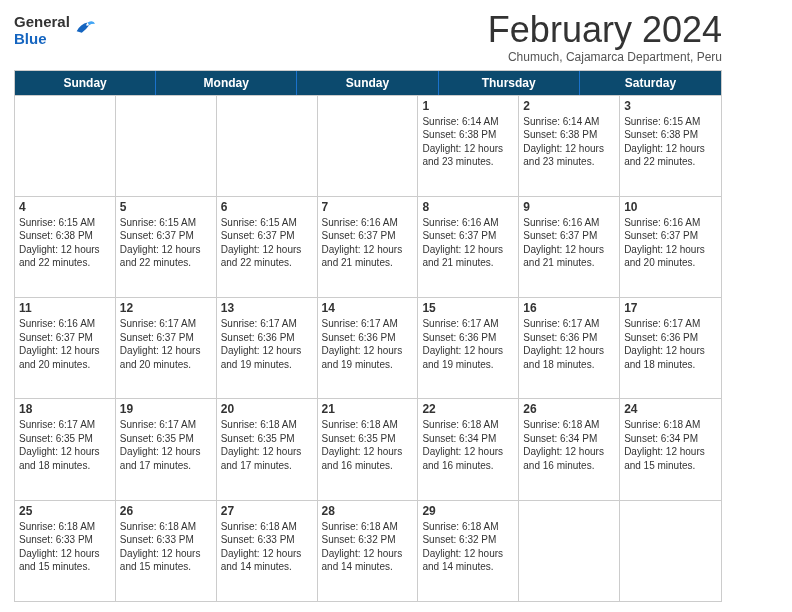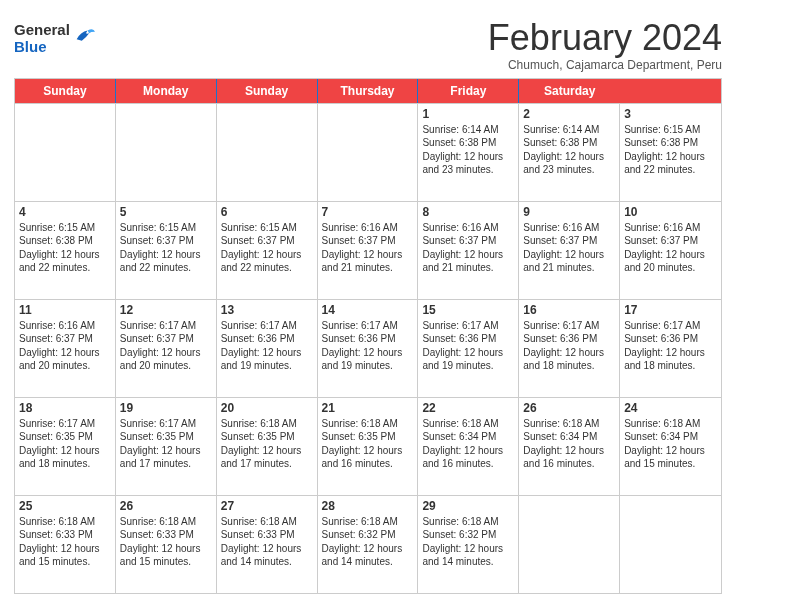--- a/index.html
+++ b/index.html
@@ -6,21 +6,21 @@
     body {
       font-family: Arial, sans-serif;
       background: #fff;
       width: 792px;
       height: 612px;
       overflow: hidden;
     }
     .page {
       width: 736px;
       height: 612px;
-      padding: 18px 14px;
+      padding: 10px 14px;
       display: flex;
       flex-direction: column;
     }
     .header {
       display: flex;
       align-items: flex-start;
       justify-content: space-between;
       margin-bottom: 6px;
     }
     .logo {
@@ -57,22 +57,22 @@
       color: #555;
     }
     .calendar {
       flex: 1;
       display: flex;
       flex-direction: column;
       border: 1px solid #ccc;
     }
     .cal-header-row {
       display: grid;
-      grid-template-columns: repeat(7, 1fr);
-      background: #ef4444;
+      grid-template-columns: repeat(5, 1fr);
+      background: #0c4a6e;
     }
     .cal-header-cell {
       color: #fff;
       font-size: 12px;
       font-weight: bold;
       text-align: center;
       padding: 5px 2px;
       border-right: 1px solid #1a72cc;
     }
     .cal-header-cell:last-child { border-right: none; }
@@ -129,21 +129,20 @@
       <div class="cal-subtitle">Chumuch, Cajamarca Department, Peru</div>
     </div>
   </div>
 
   <div class="calendar">
     <div class="cal-header-row">
     <div class="cal-header-cell">Sunday</div>
         <div class="cal-header-cell">Monday</div>
         <div class="cal-header-cell">Sunday</div>
         <div class="cal-header-cell">Thursday</div>
-        <div class="cal-header-cell">Friday</div>
         <div class="cal-header-cell">Saturday</div>
       </div>
     <div class="cal-body">
     <div class="cal-row">
           <div class="cal-cell empty"></div>
           <div class="cal-cell empty"></div>
           <div class="cal-cell empty"></div>
           <div class="cal-cell empty"></div>
           <div class="cal-cell">
             <span class="day-num">1</span>

